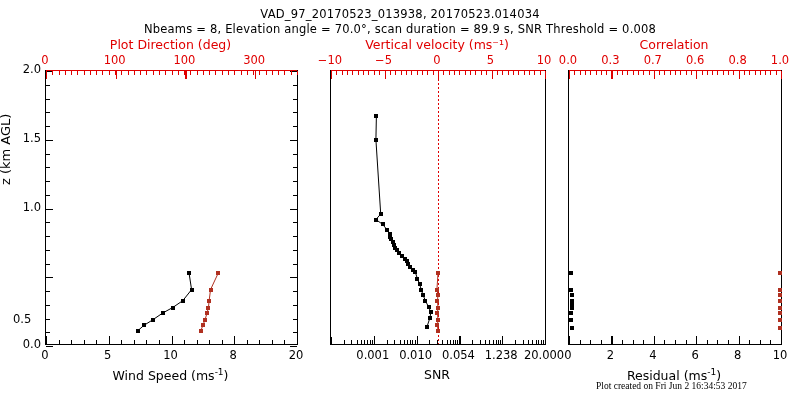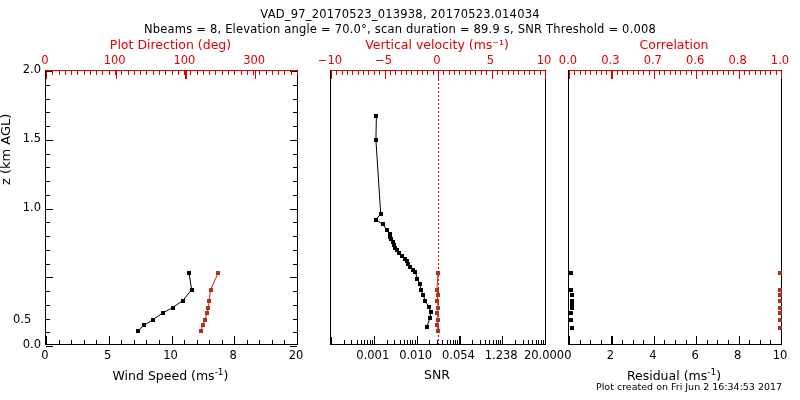--- a/index.html
+++ b/index.html
@@ -27,21 +27,21 @@
 
   .pt{position:absolute;width:4px;height:4px;margin-left:-2px;margin-top:-2px;background:#000;}
   .ptr{position:absolute;width:4px;height:4px;margin-left:-2px;margin-top:-2px;background:#b03020;}
 
   .vline{position:absolute;top:0;bottom:0;width:1px;
          background-image:linear-gradient(to bottom,#e00000 50%,rgba(0,0,0,0) 0%);
          background-size:1px 4px;background-repeat:repeat-y;}
 
   #ylabel{position:absolute;left:-2px;top:185px;transform:rotate(-90deg);transform-origin:left top;
           font-size:13px;white-space:nowrap;}
-  #footer{position:absolute;left:596px;top:381px;font-size:9.5px;white-space:nowrap;}
+  #footer{position:absolute;left:596px;top:381px;font-size:9.5px;white-space:nowrap;font-family:Liberation Serif, serif;}
   svg{position:absolute;left:0;top:0;overflow:visible;}
 </style>
 </head>
 <body>
 
 <div id="plot-root">
 
   <div class="ttl abs" id="title-line1">VAD_97_20170523_013938, 20170523.014034</div>
   <div class="ttl abs" id="title-line2">Nbeams = 8, Elevation angle = 70.0°, scan duration = 89.9 s, SNR Threshold = 0.008</div>
 

